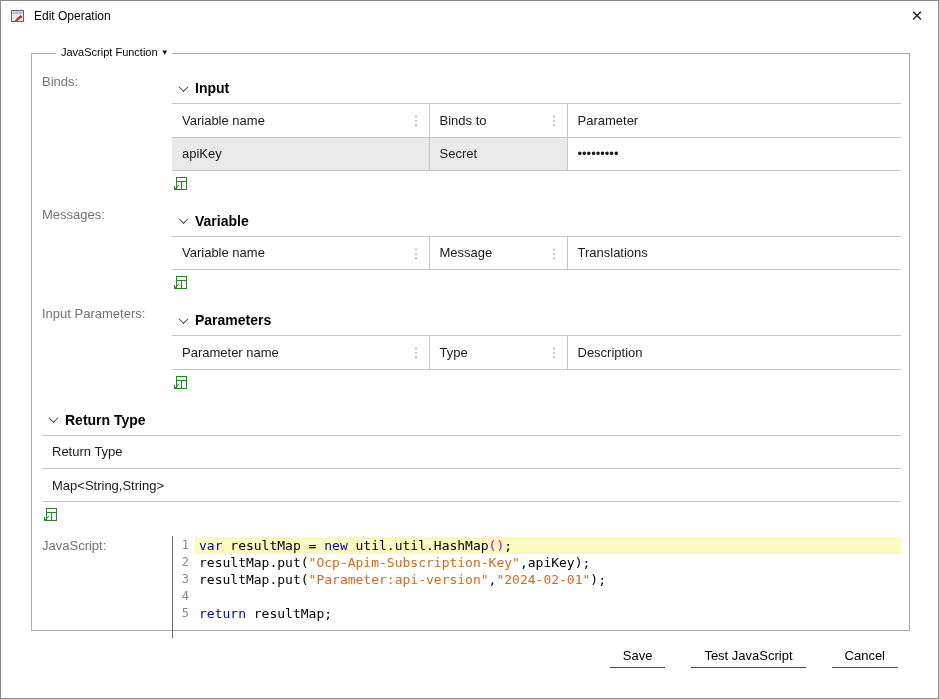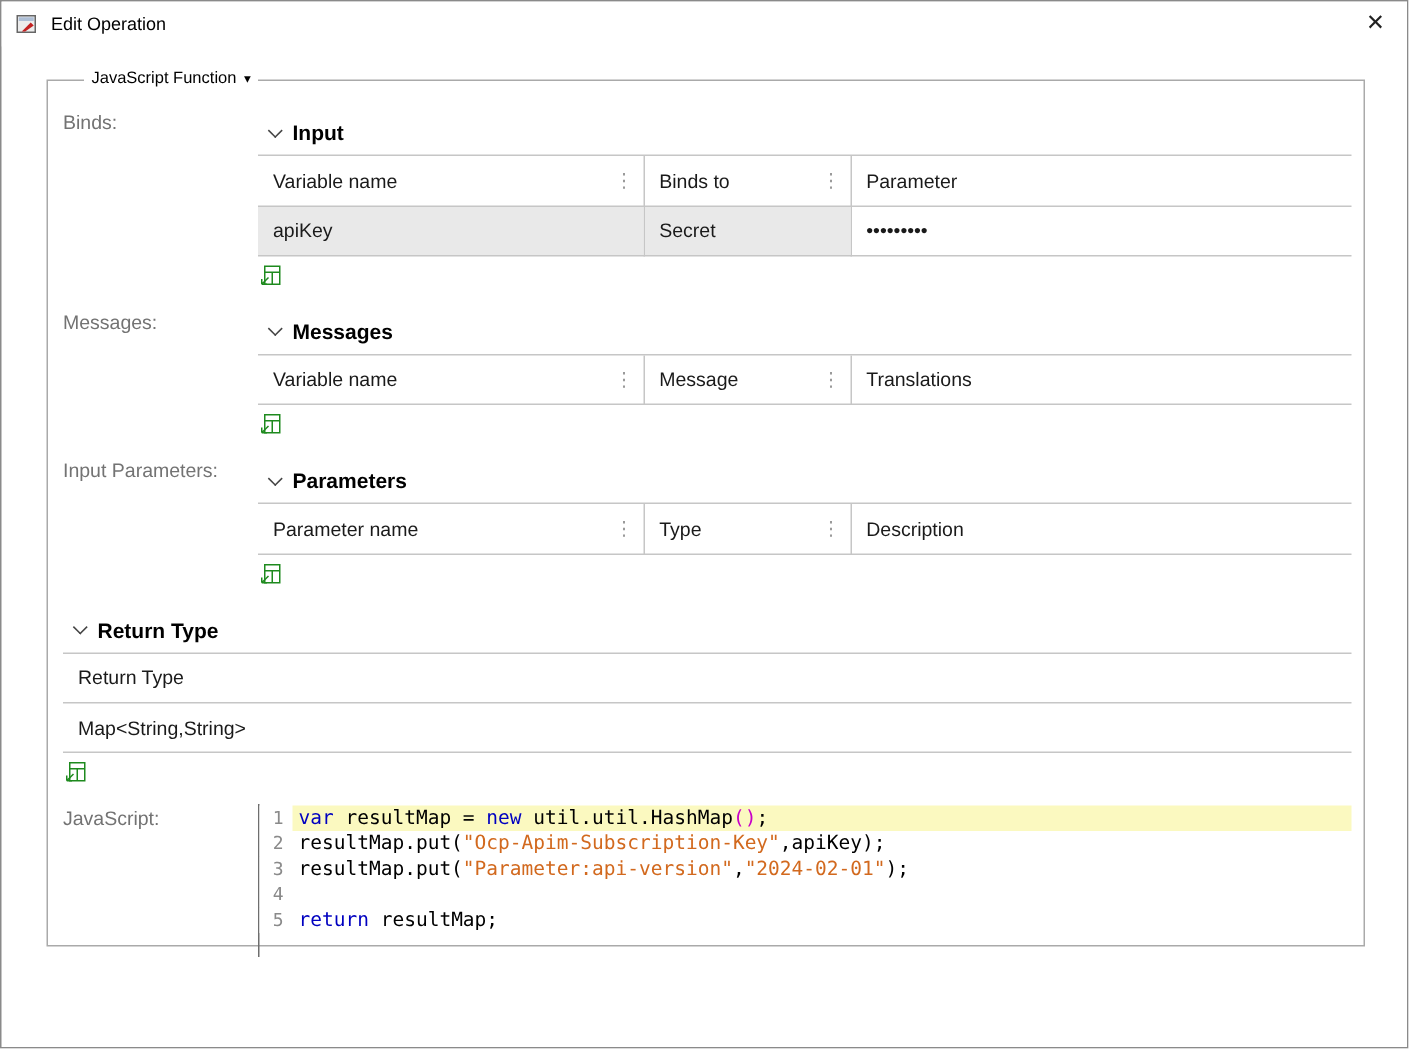--- a/index.html
+++ b/index.html
@@ -106,21 +106,21 @@
           </svg>
         </button>
       </div>
     </div>
 
     <div class="row">
       <div class="side-label">Messages:</div>
       <div class="section">
         <div class="sec-header">
           <span class="chevron"></span>
-          <span class="sec-title">Messages</span>
+          <span class="sec-title">Variable</span>
         </div>
         <table class="tbl">
             <thead>
               <tr>
                 <th style="width: 257px;"><span>Variable name</span><span class="dots">⋮</span></th>
                 <th style="width: 138px;"><span>Message</span><span class="dots">⋮</span></th>
                 <th><span>Translations</span></th>
               </tr>
             </thead>
             <tbody></tbody>
@@ -218,14 +218,19 @@
                 <span class="ln">5</span>
                 <span class="ct"><span class="kw">return</span><span class="pl"> resultMap;</span></span>
               </div>
             </div>
         </div>
       </div>
     </div>
 
   </div>
 
+  <div class="footer">
+    <button>Save</button>
+    <button>Test JavaScript</button>
+    <button>Cancel</button>
+  </div>
 
 </div>
 
 </body></html>

